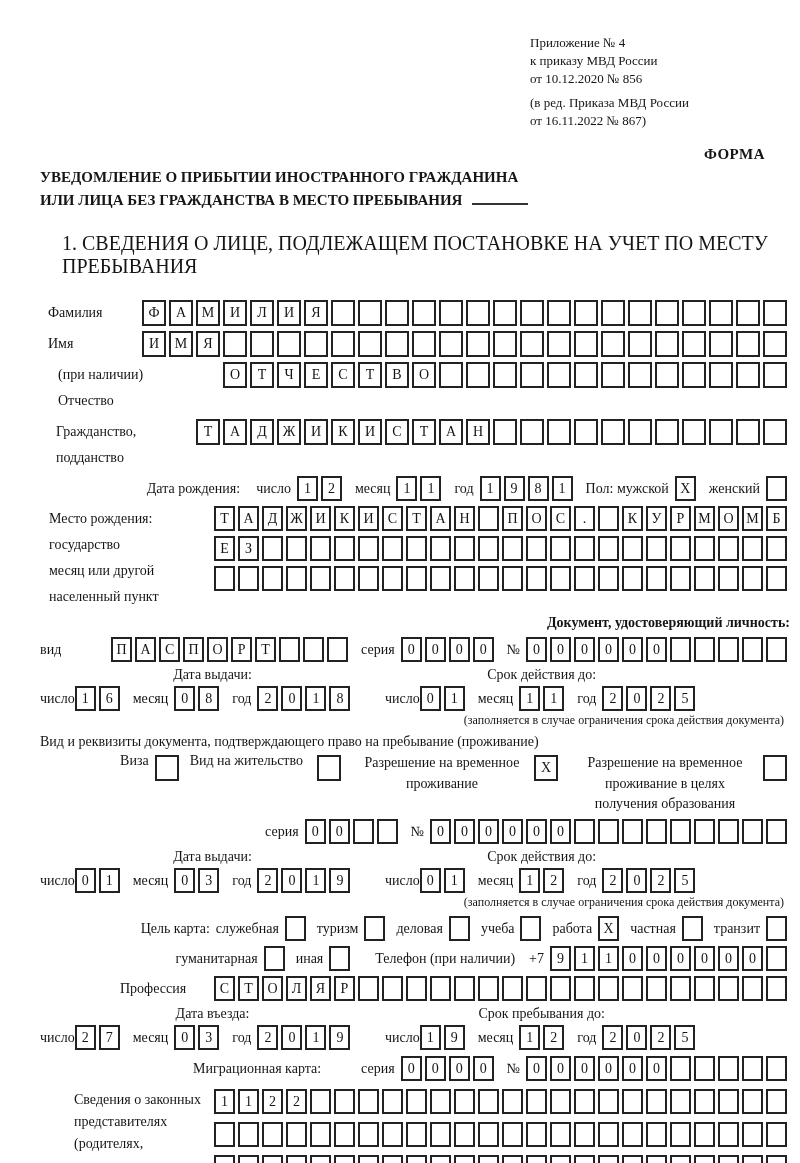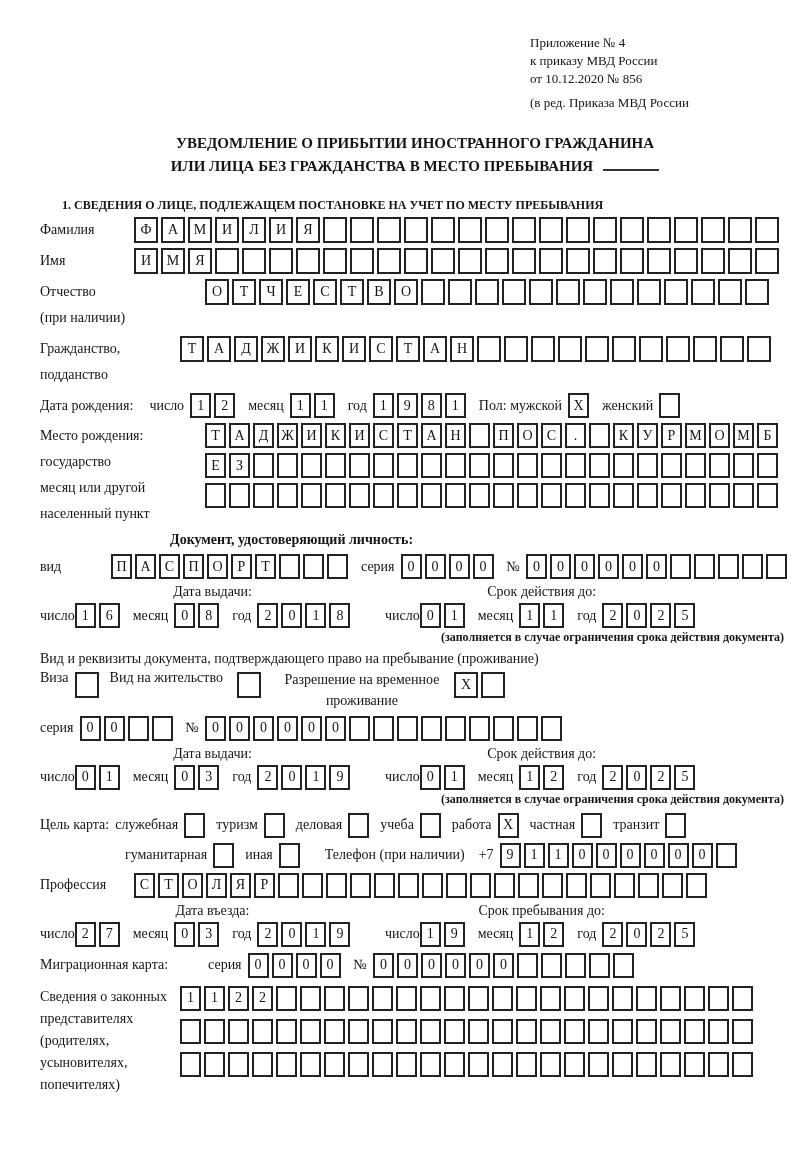--- a/index.html
+++ b/index.html
@@ -2,60 +2,62 @@
 <html><head>
 <meta charset="utf-8">
 <style>
   html,body{margin:0;padding:0;background:#fff;}
   body{width:800px;height:1163px;overflow:hidden;color:#151515;
        font-family:"Liberation Serif","DejaVu Serif",serif;font-size:14px;}
   .page{box-sizing:border-box;width:800px;height:1163px;padding:34px 10px 4px 40px;}
   .annex{width:238px;margin-left:auto;margin-right:22px;font-size:13px;line-height:1.4;}
   .annex-sub{margin-top:5px;}
   .forma{text-align:right;margin-right:25px;font-weight:bold;font-size:15px;margin-top:16px;letter-spacing:.5px;}
-  .title{text-align:center;font-weight:bold;font-size:15px;margin-top:20px;line-height:1.55;}
+  .title{font-weight:bold;font-size:15px;margin-top:3px;line-height:1.55;}
   .blank{display:inline-block;width:56px;border-bottom:2px solid #333;margin-left:10px;}
-  .sec{font-weight:bold;font-size:12px;margin:20px 0 4px 22px;}
-  .row{display:flex;align-items:center;margin-bottom:5px;white-space:nowrap;}
+  .sec{font-weight:normal;font-size:20px;margin:20px 0 22px 22px;}
+  .row{display:flex;align-items:center;margin-bottom:5px;white-space:nowrap;justify-content:flex-end;}
   .row-top{align-items:flex-start;}
   .lbl{margin-right:6px;flex:none;}
   .lbl-col{flex:none;line-height:26px;}
   .w88{width:88px;}.w140{width:140px;}.w165{width:165px;}.w65{width:65px;}
   .boxes{display:inline-flex;flex:none;}
   .cell{box-sizing:border-box;flex:none;width:24px;height:26px;border:2px solid #222;
         margin-right:3px;display:inline-flex;align-items:center;justify-content:center;
         font-size:14px;background:#fff;}
   .sm .cell{width:21px;height:25px;}
   .mini{margin:0 6px 0 10px;}
-  .doc-head{font-weight:bold;text-align:left;margin:4px 0 6px 130px;}
+  .doc-head{font-weight:bold;text-align:right;margin:4px 0 6px 130px;}
   .date-cols{display:flex;margin-bottom:2px;}
   .dc-left{width:345px;flex:none;}
   .dc-right{flex:none;}
   .date-head{text-align:center;margin-bottom:3px;}
   .date-line{display:flex;align-items:center;white-space:nowrap;}
-  .note{font-size:12px;text-align:right;padding-right:6px;margin:1px 0 6px 0;font-weight:bold;}
+  .note{font-size:12px;text-align:right;padding-right:6px;margin:1px 0 6px 0;}
   .plain{margin-bottom:3px;}
   .center-lbl{text-align:center;white-space:normal;line-height:1.45;flex:none;margin:0 8px 0 14px;}
   .cb-top{margin-top:2px;}
   .gap8{margin-left:8px;}
 </style>
 </head>
 <body>
 
 <div class="page">
 
   <div class="annex">
     <div>Приложение № 4</div>
     <div>к приказу МВД России</div>
     <div>от 10.12.2020 № 856</div>
     <div class="annex-sub">
       <div>(в ред. Приказа МВД России</div>
-    </div>
-  </div>
-
+      <div>от 16.11.2022 № 867)</div>
+    </div>
+  </div>
+
+  <div class="forma">ФОРМА</div>
 
   <div class="title">
     <div>УВЕДОМЛЕНИЕ О ПРИБЫТИИ ИНОСТРАННОГО ГРАЖДАНИНА</div>
     <div><span>ИЛИ ЛИЦА БЕЗ ГРАЖДАНСТВА В МЕСТО ПРЕБЫВАНИЯ</span><span class="blank"></span></div>
   </div>
 
   <div class="sec">1. СВЕДЕНИЯ О ЛИЦЕ, ПОДЛЕЖАЩЕМ ПОСТАНОВКЕ НА УЧЕТ ПО МЕСТУ ПРЕБЫВАНИЯ</div>
 
   <div class="row">
     <span class="lbl w88">Фамилия</span>
@@ -112,22 +114,22 @@
         <span class="cell"></span>
         <span class="cell"></span>
         <span class="cell"></span>
         <span class="cell"></span>
         <span class="cell"></span>
       </span>
   </div>
 
   <div class="row row-top">
     <div class="lbl-col w165">
+      <div>(при наличии)</div>
       <div>Отчество</div>
-      <div>(при наличии)</div>
     </div>
     <span class="boxes">
         <span class="cell">О</span>
         <span class="cell">Т</span>
         <span class="cell">Ч</span>
         <span class="cell">Е</span>
         <span class="cell">С</span>
         <span class="cell">Т</span>
         <span class="cell">В</span>
         <span class="cell">О</span>
@@ -397,20 +399,21 @@
         <span class="cell"></span>
       </span>
     <span class="lbl gap8">Вид на жительство</span>
     <span class="boxes cb-top gap8">
         <span class="cell"></span>
       </span>
     <div class="center-lbl" style="width:168px">Разрешение на временное проживание</div>
     <span class="boxes cb-top">
         <span class="cell">X</span>
       </span>
+    <div class="center-lbl" style="width:180px">Разрешение на временное проживание в целях получения образования</div>
     <span class="boxes cb-top">
         <span class="cell"></span>
       </span>
   </div>
 
   <div class="row sm">
     <span class="lbl">серия</span>
     <span class="boxes sm">
         <span class="cell">0</span>
         <span class="cell">0</span>

